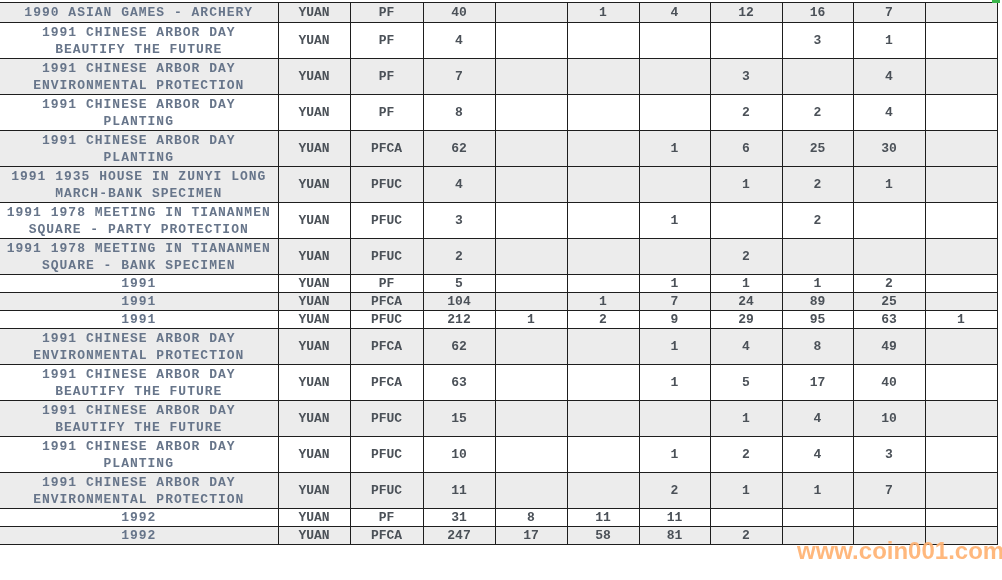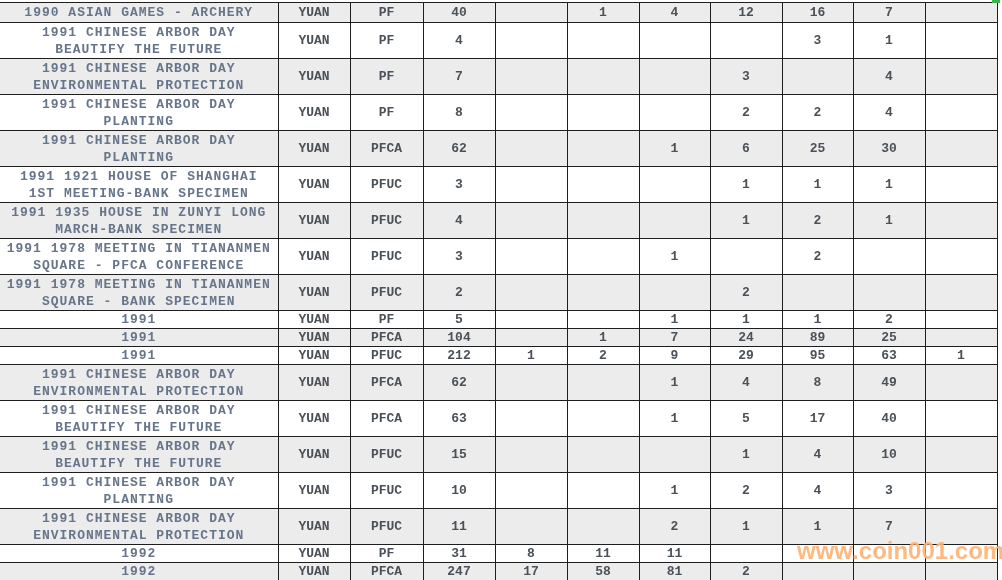--- a/index.html
+++ b/index.html
@@ -129,56 +129,40 @@
         <td class="num">PFCA</td>
         <td class="num">62</td>
         <td class="num"></td>
         <td class="num"></td>
         <td class="num">1</td>
         <td class="num">6</td>
         <td class="num">25</td>
         <td class="num">30</td>
         <td class="num"></td>
       </tr>
-      <tr class="white double">
-        <td class="desc">
-          <div>1991 1921 HOUSE OF SHANGHAI</div>
-          <div>1ST MEETING-BANK SPECIMEN</div>
-        </td>
-        <td class="num">YUAN</td>
-        <td class="num">PFUC</td>
-        <td class="num">3</td>
-        <td class="num"></td>
-        <td class="num"></td>
-        <td class="num"></td>
-        <td class="num">1</td>
-        <td class="num">1</td>
-        <td class="num">1</td>
-        <td class="num"></td>
-      </tr>
       <tr class="gray double">
         <td class="desc">
           <div>1991 1935 HOUSE IN ZUNYI LONG</div>
           <div>MARCH-BANK SPECIMEN</div>
         </td>
         <td class="num">YUAN</td>
         <td class="num">PFUC</td>
         <td class="num">4</td>
         <td class="num"></td>
         <td class="num"></td>
         <td class="num"></td>
         <td class="num">1</td>
         <td class="num">2</td>
         <td class="num">1</td>
         <td class="num"></td>
       </tr>
       <tr class="white double">
         <td class="desc">
           <div>1991 1978 MEETING IN TIANANMEN</div>
-          <div>SQUARE - PFCA CONFERENCE</div>
+          <div>SQUARE - PARTY PROTECTION</div>
         </td>
         <td class="num">YUAN</td>
         <td class="num">PFUC</td>
         <td class="num">3</td>
         <td class="num"></td>
         <td class="num"></td>
         <td class="num">1</td>
         <td class="num"></td>
         <td class="num">2</td>
         <td class="num"></td>

